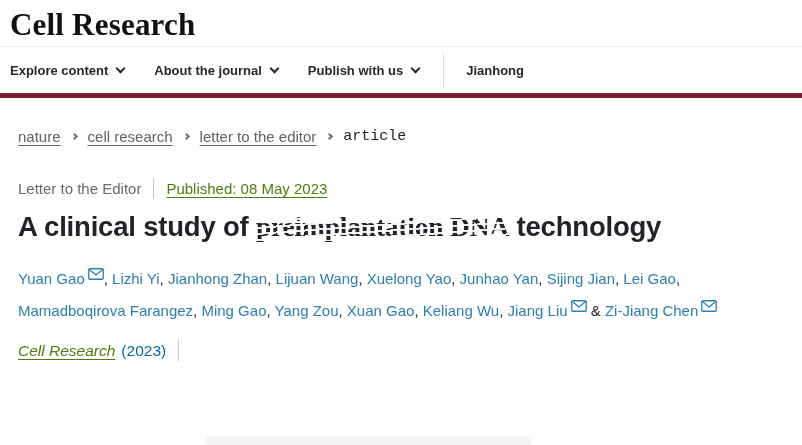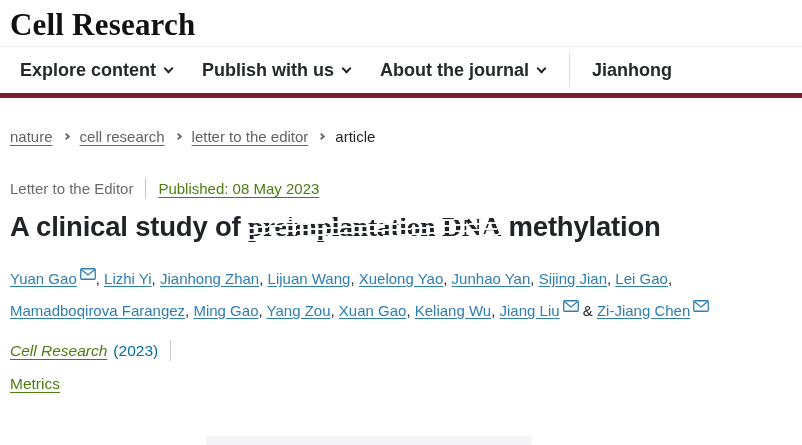--- a/index.html
+++ b/index.html
@@ -14,41 +14,41 @@
   
   .masthead { padding:5px 0 0 10px; height:46px; }
   .logo {
     font-family:"Liberation Serif", serif;
     font-size:31px; font-weight:600; letter-spacing:0.2px;
     color:#111; line-height:40px; display:inline-block;
   }
   .header-rule { border:none; border-top:1px solid #ececec; }
   .nav {
     display:flex; align-items:center;
-    height:46px; padding-left:20px;
-    font-size:18px; font-weight:700; color:#25292d;
+    height:46px; padding-left:10px;
+    font-size:13px; font-weight:700; color:#25292d;
   }
   .nav-item { display:inline-flex; align-items:center; margin-right:30px; cursor:pointer; }
   .chev-down {
     display:inline-block; width:7px; height:7px;
     border-right:2px solid #25292d; border-bottom:2px solid #25292d;
     transform:rotate(45deg); margin-left:9px; margin-bottom:3px;
   }
   .nav-divider { width:1px; height:34px; background:#dcdcdc; margin:0 22px 0 -6px; }
   .brand-bar { height:5px; background:#7b1f2d; }
 
   
-  .content { padding-left:10px; }
+  .content { padding-left:18px; }
 
   .breadcrumb {
     margin-top:30px; display:flex; align-items:center;
     font-size:15px; color:#5f5f5f;
   }
   .crumb-link { color:#636363; text-decoration:underline; text-underline-offset:3px; cursor:pointer; }
-  .crumb-current { color:#222428; }
+  .crumb-current { color:#222428;font-family:Liberation Mono, monospace; }
   .chev-right {
     display:inline-block; width:5px; height:5px;
     border-right:2px solid #6f6f6f; border-bottom:2px solid #6f6f6f;
     transform:rotate(-45deg); margin:0 11px;
   }
 
   .meta-row { margin-top:33px; display:flex; align-items:center; font-size:15px; }
   .type-label { color:#6a6a6a; }
   .v-divider { width:1px; height:21px; background:#c7c7c7; margin:0 12px; }
   .blue-link { color:#4d7c0f; text-decoration:underline; text-underline-offset:3px; cursor:pointer; }
@@ -62,21 +62,21 @@
   .artifact { position:relative; display:inline-block;font-family:Liberation Serif, serif; }
   .artifact::after {
     content:""; position:absolute; left:-2px; right:-2px; top:2px; bottom:2px;
     background:repeating-linear-gradient(176deg,
       rgba(255,255,255,0) 0 2px, rgba(255,255,255,0.9) 2px 4px,
       rgba(255,255,255,0) 4px 6px);
     pointer-events:none;
   }
 
   .authors { margin-top:20px; max-width:720px; font-size:15px; line-height:32px; color:#222428; }
-  .author-link { color:#2e7eb0; text-decoration:underline; text-underline-offset:2px; cursor:pointer; white-space:nowrap; }
+  .author-link { color:#2e7eb0; text-underline-offset:2px; cursor:pointer; white-space:nowrap; }
   .amp { color:#222428; }
   .env { vertical-align:4px; margin-left:3px; }
 
   .cite-row { margin-top:13px; display:flex; align-items:center; font-size:15.5px; }
   .journal-link { font-style:italic; }
   .year-text { margin-left:6px; color:#0369a1; }
 
   .metrics-row { margin-top:14px; font-size:15.5px; }
 
   .ghost-bar {
@@ -91,25 +91,25 @@
   <a class="logo">Cell Research</a>
 </div>
 <hr class="header-rule">
 
 <div class="nav">
   <span class="nav-item">
     <span>Explore content</span>
     <span class="chev-down"></span>
   </span>
   <span class="nav-item">
-    <span>Publish with us</span>
+    <span>About the journal</span>
     <span class="chev-down"></span>
   </span>
   <span class="nav-item">
-    <span>About the journal</span>
+    <span>Publish with us</span>
     <span class="chev-down"></span>
   </span>
   <span class="nav-divider"></span>
   <span class="nav-item">
     <span>Jianhong</span>
   </span>
 </div>
 <div class="brand-bar"></div>
 
 <div class="content">
@@ -123,38 +123,35 @@
     <span class="chev-right"></span>
     <span class="crumb-current">article</span>
   </div>
 
   <div class="meta-row">
     <span class="type-label">Letter to the Editor</span>
     <span class="v-divider"></span>
     <a class="blue-link">Published: 08 May 2023</a>
   </div>
 
-  <h1 class="title"><span>A clinical study of </span><span class="artifact">preimplantation DNA</span><span> methylation</span><br></h1>
+  <h1 class="title"><span>A clinical study of </span><span class="artifact">preimplantation DNA</span><span> technology</span><br></h1>
 
   <div class="authors"><a class="author-link">Yuan Gao</a><svg class="env" width="16" height="12" viewBox="0 0 16 12">
     <rect x="0.75" y="0.75" width="14.5" height="10.5" rx="1" fill="#ffffff" stroke="#2e7eb0" stroke-width="1.3"></rect>
     <path d="M1.2 1.4 L8 7 L14.8 1.4" fill="none" stroke="#2e7eb0" stroke-width="1.3"></path>
   </svg>, <a class="author-link">Lizhi Yi</a>, <a class="author-link">Jianhong Zhan</a>, <a class="author-link">Lijuan Wang</a>, <a class="author-link">Xuelong Yao</a>, <a class="author-link">Junhao Yan</a>, <a class="author-link">Sijing Jian</a>, <a class="author-link">Lei Gao</a>, <br><a class="author-link">Mamadboqirova Farangez</a>, <a class="author-link">Ming Gao</a>, <a class="author-link">Yang Zou</a>, <a class="author-link">Xuan Gao</a>, <a class="author-link">Keliang Wu</a>, <a class="author-link">Jiang Liu</a><svg class="env" width="16" height="12" viewBox="0 0 16 12">
     <rect x="0.75" y="0.75" width="14.5" height="10.5" rx="1" fill="#ffffff" stroke="#2e7eb0" stroke-width="1.3"></rect>
     <path d="M1.2 1.4 L8 7 L14.8 1.4" fill="none" stroke="#2e7eb0" stroke-width="1.3"></path>
   </svg><span class="amp"> &amp; </span><a class="author-link">Zi-Jiang Chen</a><svg class="env" width="16" height="12" viewBox="0 0 16 12">
     <rect x="0.75" y="0.75" width="14.5" height="10.5" rx="1" fill="#ffffff" stroke="#2e7eb0" stroke-width="1.3"></rect>
     <path d="M1.2 1.4 L8 7 L14.8 1.4" fill="none" stroke="#2e7eb0" stroke-width="1.3"></path>
   </svg></div>
 
   <div class="cite-row">
     <a class="blue-link journal-link">Cell Research</a>
     <span class="year-text">(2023)</span>
     <span class="v-divider"></span>
   </div>
 
-  <div class="metrics-row">
-    <a class="blue-link">Metrics</a>
-  </div>
 
 </div>
 
 <div class="ghost-bar"></div>
 
 </body></html>

